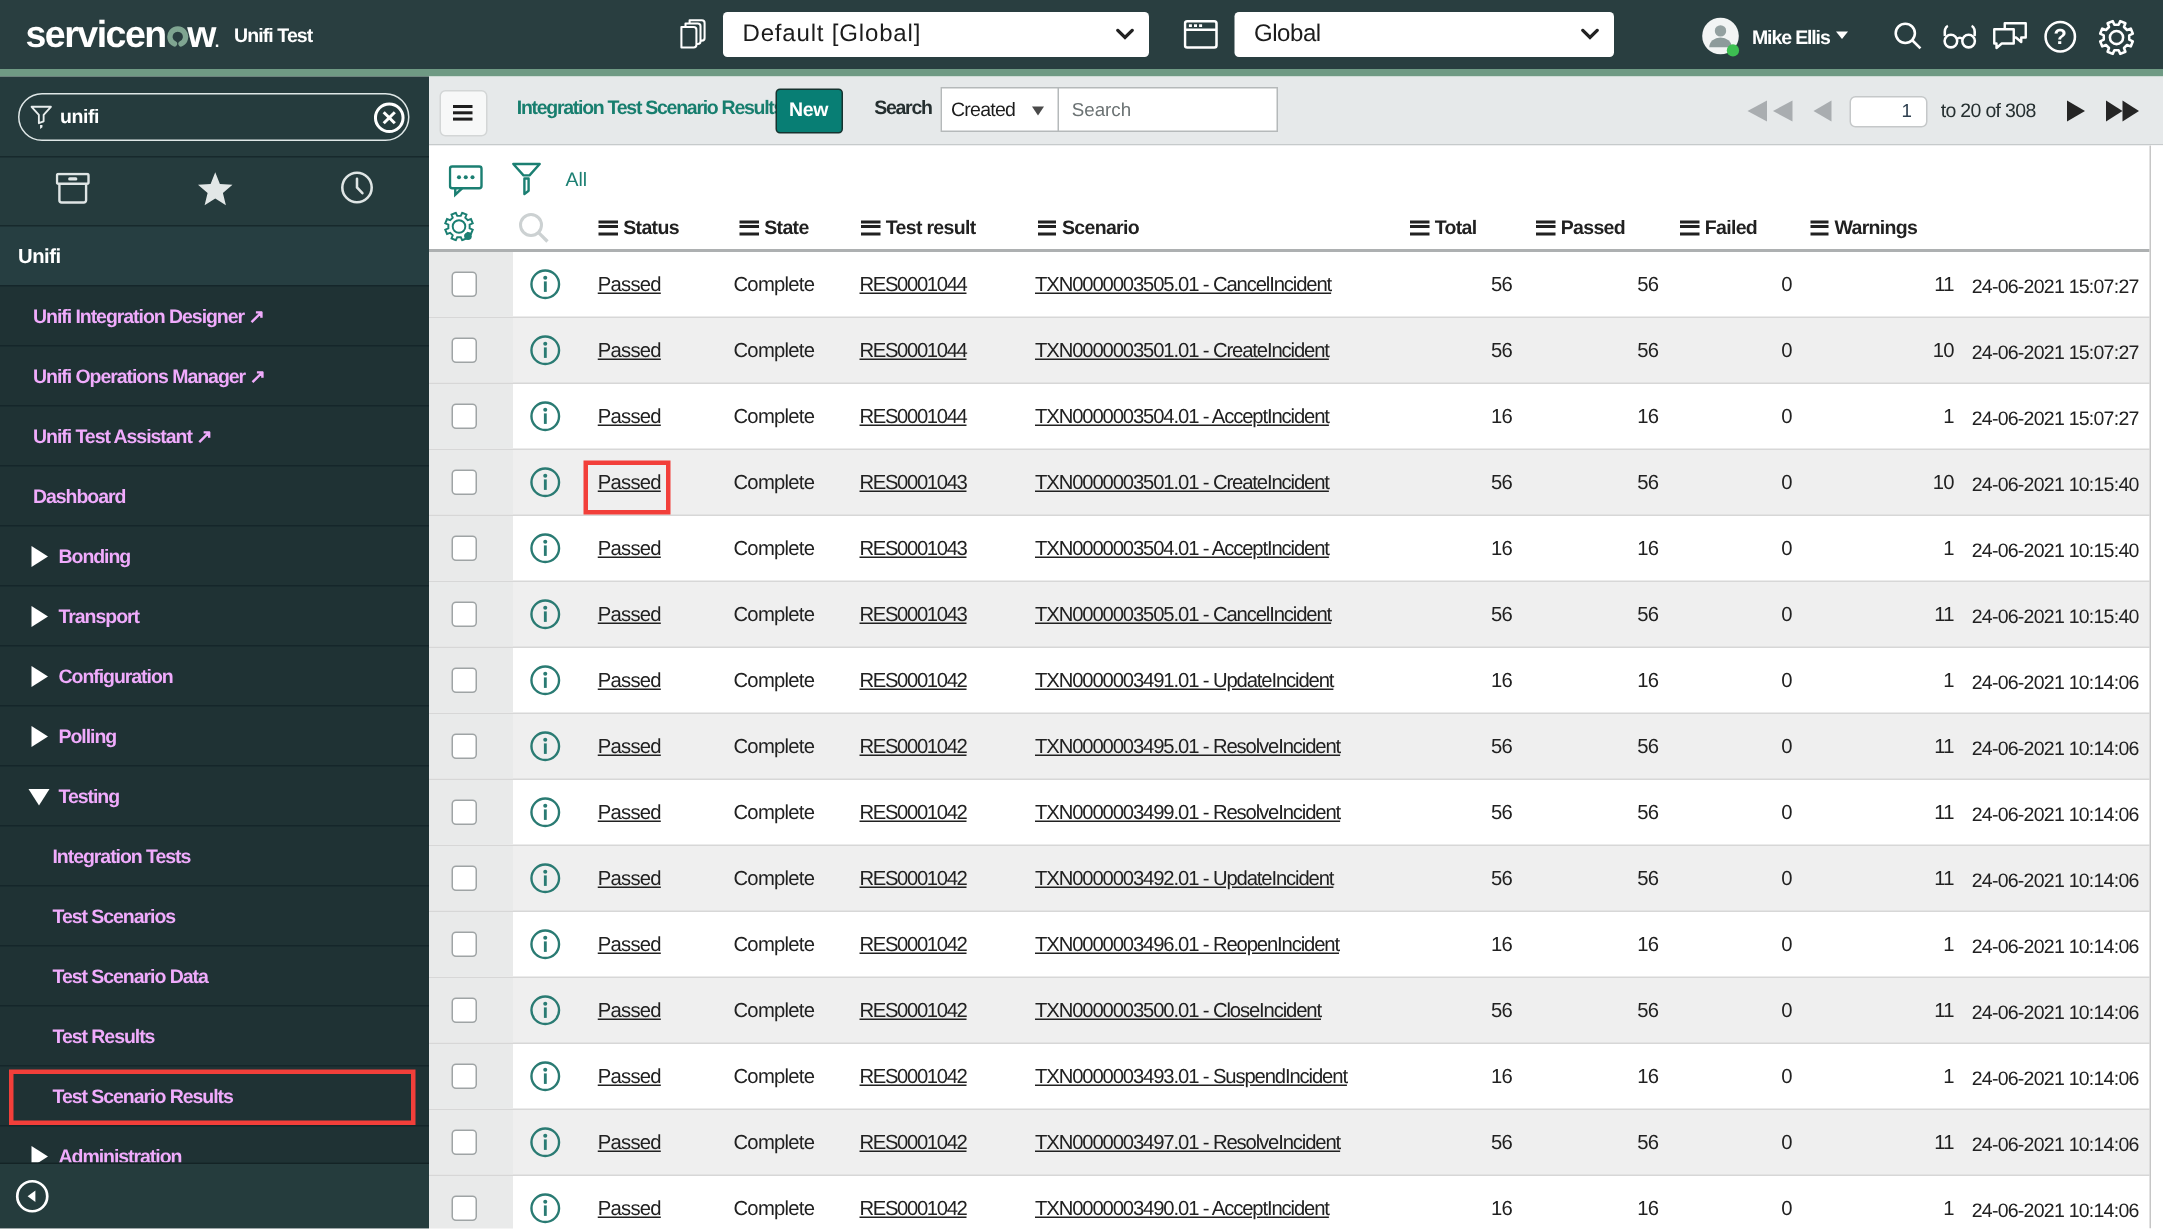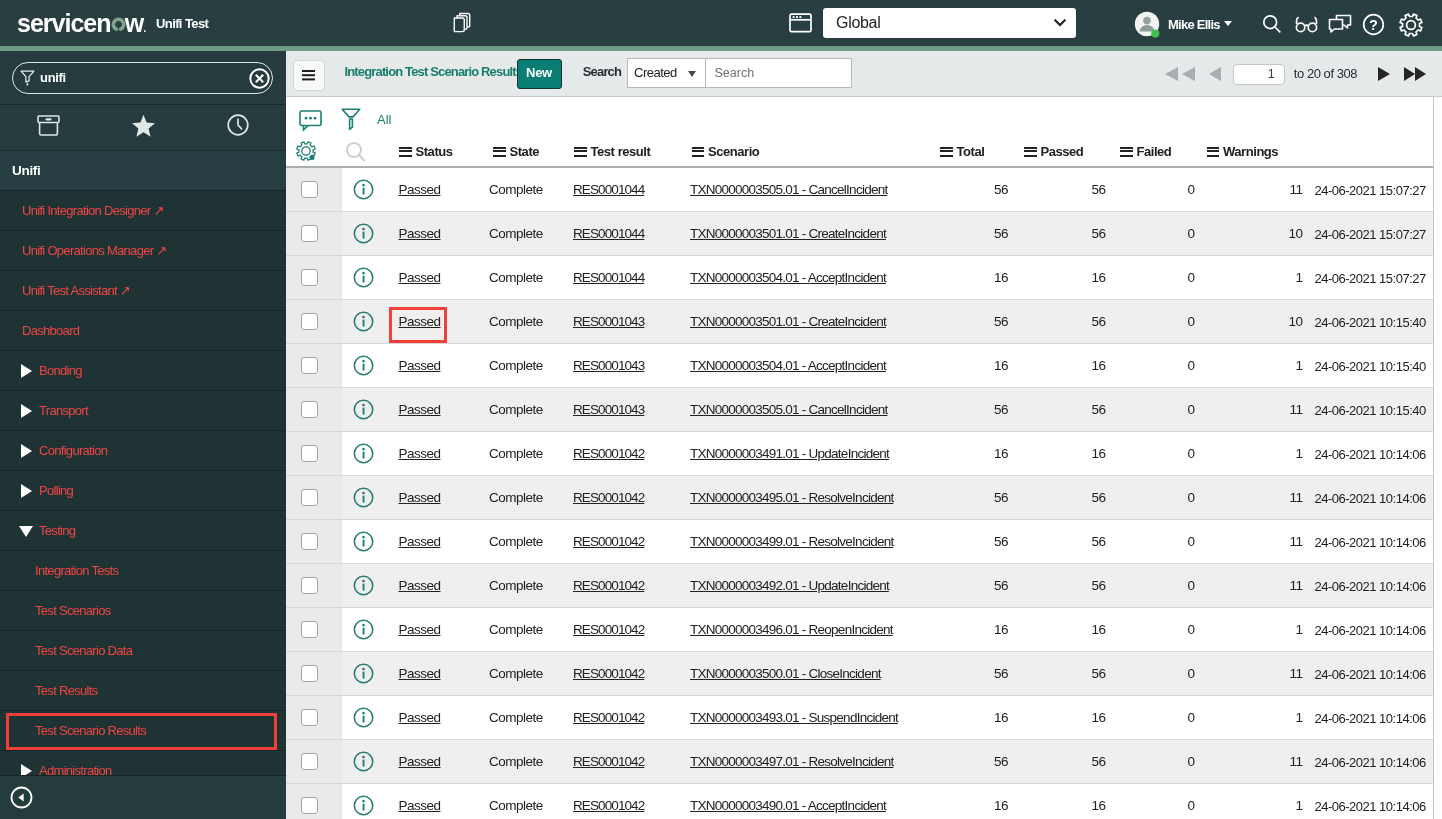--- a/index.html
+++ b/index.html
@@ -19,21 +19,21 @@
 
 
 #sidenav { left:0; top:51px; width:286px; height:768px; background:#253b3d;text-align:center; }
 #searchpill { left:12px; top:11px; width:261px; height:32px; border:1.5px solid #dfe7e7; border-radius:16px; }
 #searchpill .txt { position:absolute; left:27px; top:7px; color:#fff; font-weight:700; font-size:13px; letter-spacing:-0.3px; }
 #navicons { left:0; top:53px; width:286px; height:45px; border-top:1px solid #17292c; }
 #applabel { left:0; top:99px; width:286px; height:40px; background:#263e41; border-top:1px solid #17292c; }
 #applabel span { position:absolute; left:12px; top:12px; color:#fff; font-weight:700; font-size:13.5px; letter-spacing:-0.3px; }
 #navitems { left:0; top:139px; width:286px; }
 .nitem { position:relative; width:286px; height:40px; background:#1f3234; border-top:1px solid #15262a; }
-.nitem .t { position:absolute; top:12px; color:#ef4444; font-weight:400; font-size:13px; letter-spacing:-0.7px; }
+.nitem .t { position:absolute; top:12px; color:#f0abfc; font-weight:700; font-size:13px; letter-spacing:-0.7px; }
 .nitem .arr { position:absolute; left:21px; top:13px; width:0; height:0; border-left:11px solid #fff; border-top:7px solid transparent; border-bottom:7px solid transparent; }
 .nitem .arrd { position:absolute; left:19px; top:15px; width:0; height:0; border-top:11px solid #fff; border-left:7px solid transparent; border-right:7px solid transparent; }
 .lnk { left:22px; }
 .toplvl { left:39px; }
 .sub { left:35px; }
 #navfoot { left:0; top:724px; width:286px; height:44px; background:#253c3d; border-top:1px solid #142325; }
 #redbox1 { left:6px; top:662px; width:271px; height:37px; border:3.5px solid #f23f3a; }
 
 
 #caption { left:286px; top:51px; width:1156px; height:46px; background:#e6e9ea; border-bottom:1px solid #c6cacb; }
@@ -96,20 +96,25 @@
   <div class="abs appname">Unifi Test</div>
 
   <svg class="abs" style="left:452px; top:12px;" width="20" height="22" viewBox="0 0 22 24">
     <g fill="#293e40" stroke="#fff" stroke-width="1.5" stroke-linejoin="round">
       <path d="M8.5 1.5 h9 a2 2 0 0 1 2 2 v11 a2 2 0 0 1 -2 2 h-9 z"></path>
       <path d="M5.5 4 h9 a2 2 0 0 1 2 2 v11 a2 2 0 0 1 -2 2 h-9 z"></path>
       <path d="M2.5 6.5 h9 a2 2 0 0 1 2 2 v11 a2 2 0 0 1 -2 2 h-9 a0 0 0 0 1 0 0 z"></path>
     </g>
   </svg>
 
+  <div class="abs hsel" style="left:482px; width:284px; letter-spacing:0.55px;">Default [Global]
+    <svg class="abs" style="right:10px; top:11px;" width="12" height="8" viewBox="0 0 12 8">
+        <path d="M1.2 1.2 L6 6 L10.8 1.2" fill="none" stroke="#222" stroke-width="2.2" stroke-linecap="round"></path>
+      </svg>
+  </div>
 
   <svg class="abs" style="left:789px; top:13px;" width="23" height="20" viewBox="0 0 23 20">
     <rect x="1" y="1.2" width="21" height="17.5" rx="1.5" class="wic"></rect>
     <line x1="1" y1="6.8" x2="22" y2="6.8" class="wic"></line>
     <rect x="3.6" y="3.2" width="2" height="1.8" fill="#fff"></rect>
     <rect x="7" y="3.2" width="2" height="1.8" fill="#fff"></rect>
     <rect x="10.4" y="3.2" width="2" height="1.8" fill="#fff"></rect>
   </svg>
 
   <div class="abs hsel" style="left:823px; width:253px;">Global

